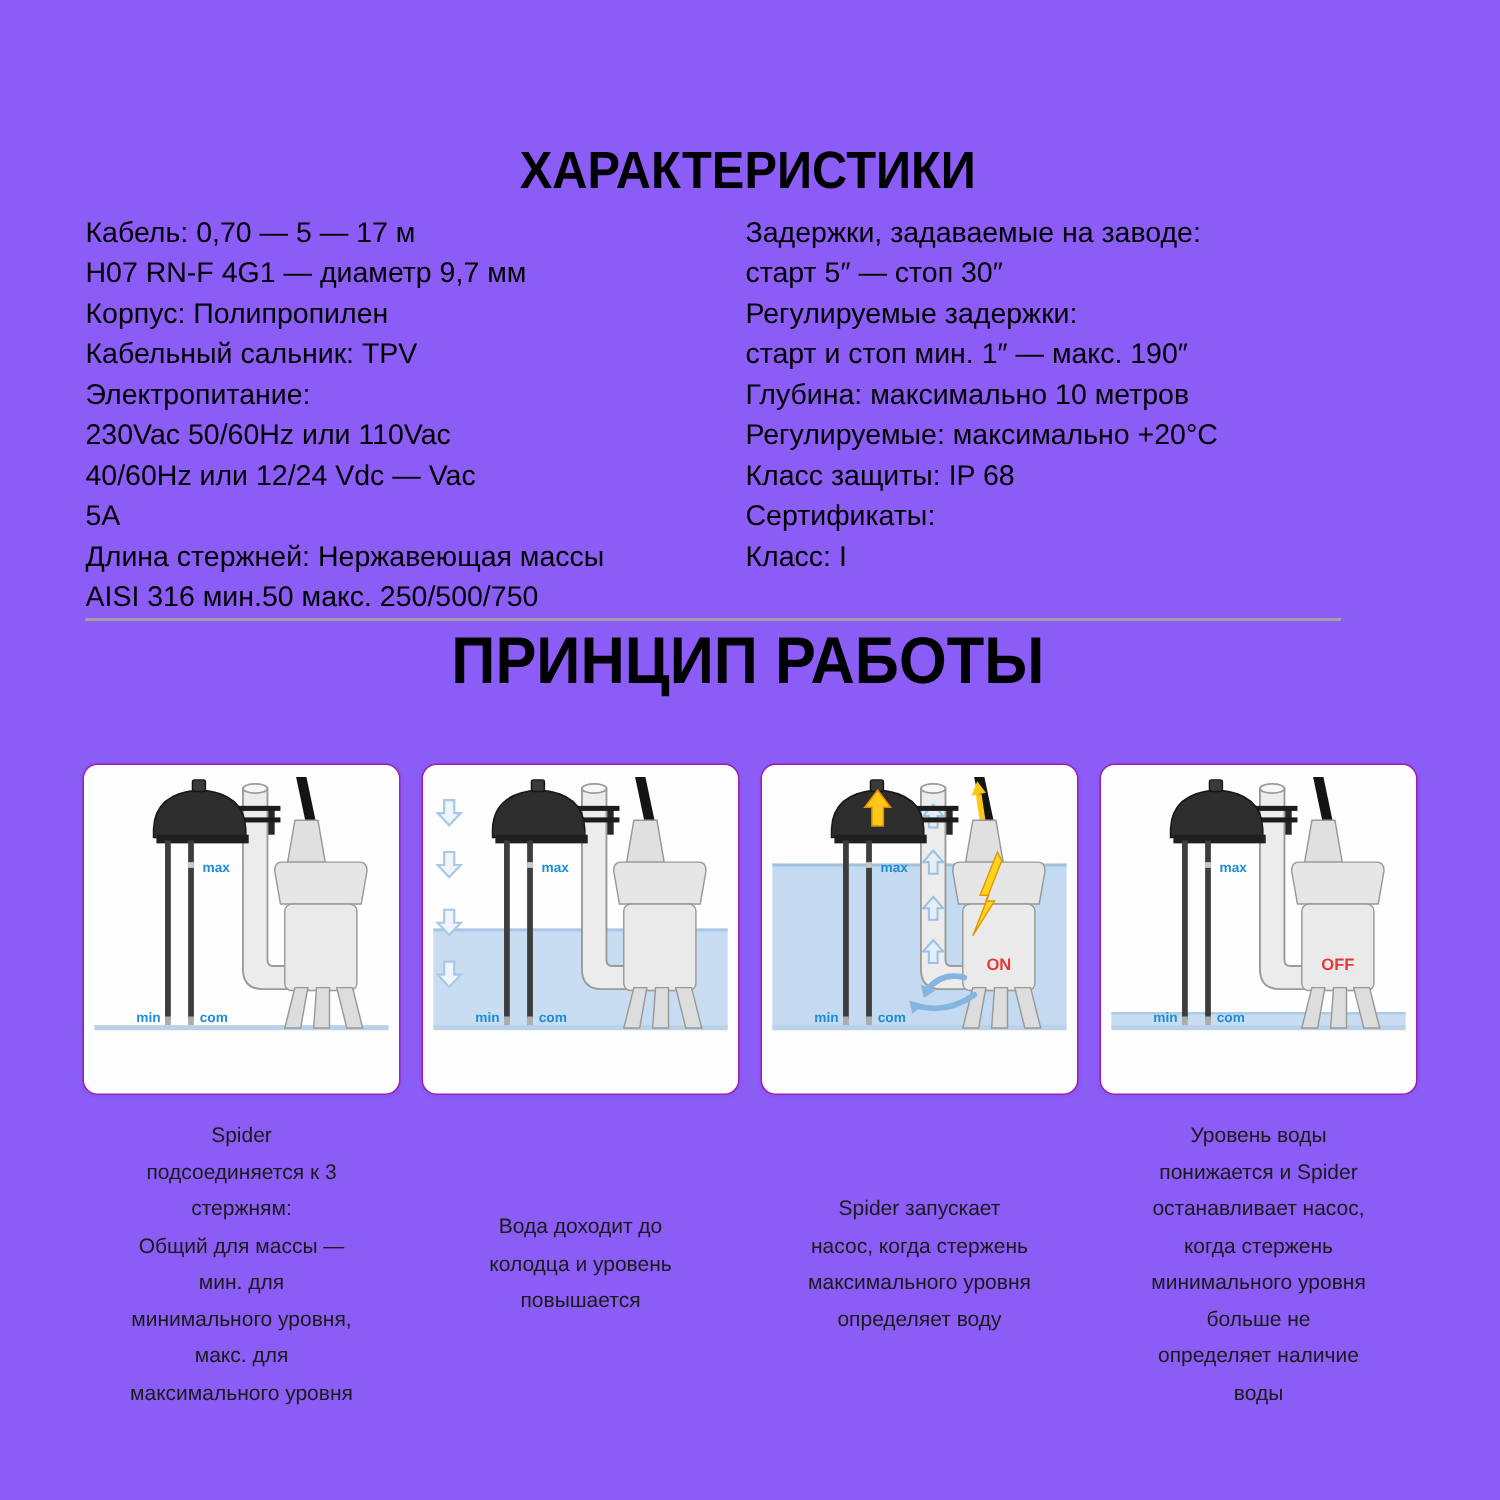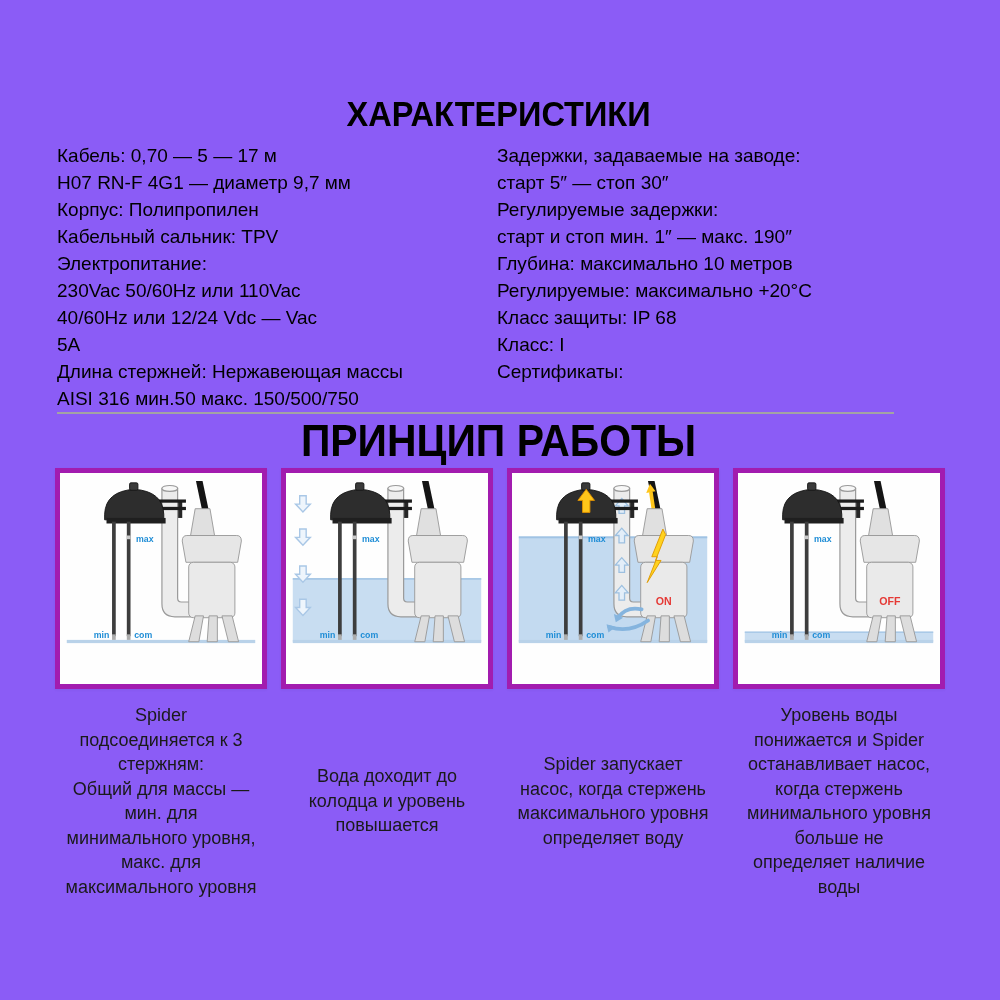--- a/index.html
+++ b/index.html
@@ -21,28 +21,29 @@
   .spec-line b{font-weight:normal;}
   .divider{
     margin-left:57px;width:837px;height:0;
     border-top:2px solid #a3a3a3;margin-top:0;
   }
   .panels,.captions{
     margin:0 55px;display:flex;gap:14px;
   }
   .panels{margin-top:7px;}
   .panel-card{
-    flex:1;height:221px;box-sizing:border-box;border:5px solid #a21caf;
-    border-radius:0;background:#fefefe;box-shadow:0 1px 3px rgba(0,0,0,0.05);
+    flex:1;height:221px;box-sizing:border-box;border:1px solid #a21caf;
+    border-radius:10px;background:#fefefe;box-shadow:0 1px 3px rgba(0,0,0,0.05);
     padding:8px 4px 0;
+    margin-top:41px;
   }
   .panel-card svg{display:block;width:100%;height:auto;}
   .captions{margin-top:6px;min-height:212px;align-items:center;}
   .caption{
-    flex:1;text-align:center;font-size:18px;line-height:24.5px;color:#1a1a1a;
+    flex:1;text-align:center;font-size:14px;line-height:24.5px;color:#1a1a1a;
     white-space:pre-line;
   }
   
   .lbl{font-family:"Liberation Sans","DejaVu Sans",sans-serif;font-size:9.5px;font-weight:bold;fill:#1f8dd6;}
   .state{font-family:"Liberation Sans","DejaVu Sans",sans-serif;font-size:11.5px;font-weight:bold;fill:#e53935;text-anchor:middle;}
 </style>
 </head>
 <body>
 
 <div class="page">
@@ -53,32 +54,32 @@
     <div class="spec-col">
       <div class="spec-line"><b>Кабель:</b><span> 0,70 — 5 — 17 м</span></div>
       <div class="spec-line"><b></b><span>H07 RN-F 4G1 — диаметр 9,7 мм</span></div>
       <div class="spec-line"><b>Корпус:</b><span> Полипропилен</span></div>
       <div class="spec-line"><b>Кабельный сальник:</b><span> TPV</span></div>
       <div class="spec-line"><b>Электропитание:</b><span></span></div>
       <div class="spec-line"><b></b><span>230Vac 50/60Hz или 110Vac</span></div>
       <div class="spec-line"><b></b><span>40/60Hz или 12/24 Vdc — Vac</span></div>
       <div class="spec-line"><b></b><span>5A</span></div>
       <div class="spec-line"><b>Длина стержней:</b><span> Нержавеющая массы</span></div>
-      <div class="spec-line"><b></b><span>AISI 316 мин.50 макс. 150/500/750</span></div>
+      <div class="spec-line"><b></b><span>AISI 316 мин.50 макс. 250/500/750</span></div>
     </div>
     <div class="spec-col">
       <div class="spec-line"><b>Задержки, задаваемые на заводе:</b><span></span></div>
       <div class="spec-line"><b></b><span>старт 5″ — стоп 30″</span></div>
       <div class="spec-line"><b>Регулируемые задержки:</b><span></span></div>
       <div class="spec-line"><b></b><span>старт и стоп мин. 1″ — макс. 190″</span></div>
       <div class="spec-line"><b>Глубина:</b><span> максимально 10 метров</span></div>
       <div class="spec-line"><b>Регулируемые:</b><span> максимально +20°C</span></div>
       <div class="spec-line"><b>Класс защиты:</b><span> IP 68</span></div>
+      <div class="spec-line"><b>Сертификаты</b><span>:</span></div>
       <div class="spec-line"><b>Класс:</b><span> I</span></div>
-      <div class="spec-line"><b>Сертификаты</b><span>:</span></div>
     </div>
   </div>
 
   <div class="divider"></div>
 
   <h2 class="section-title"><span class="condensed">ПРИНЦИП РАБОТЫ</span></h2>
 
   <div class="panels">
 
     <div class="panel-card">

